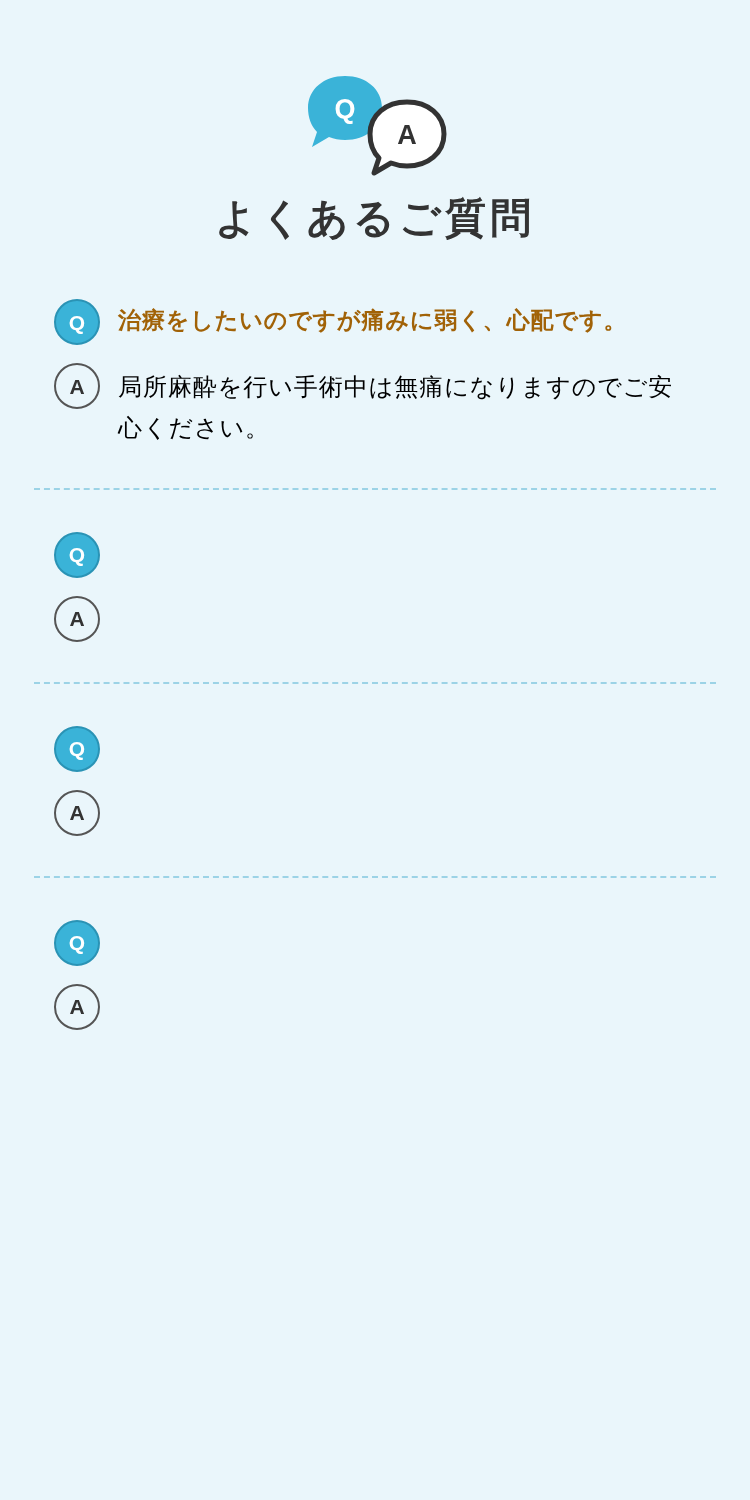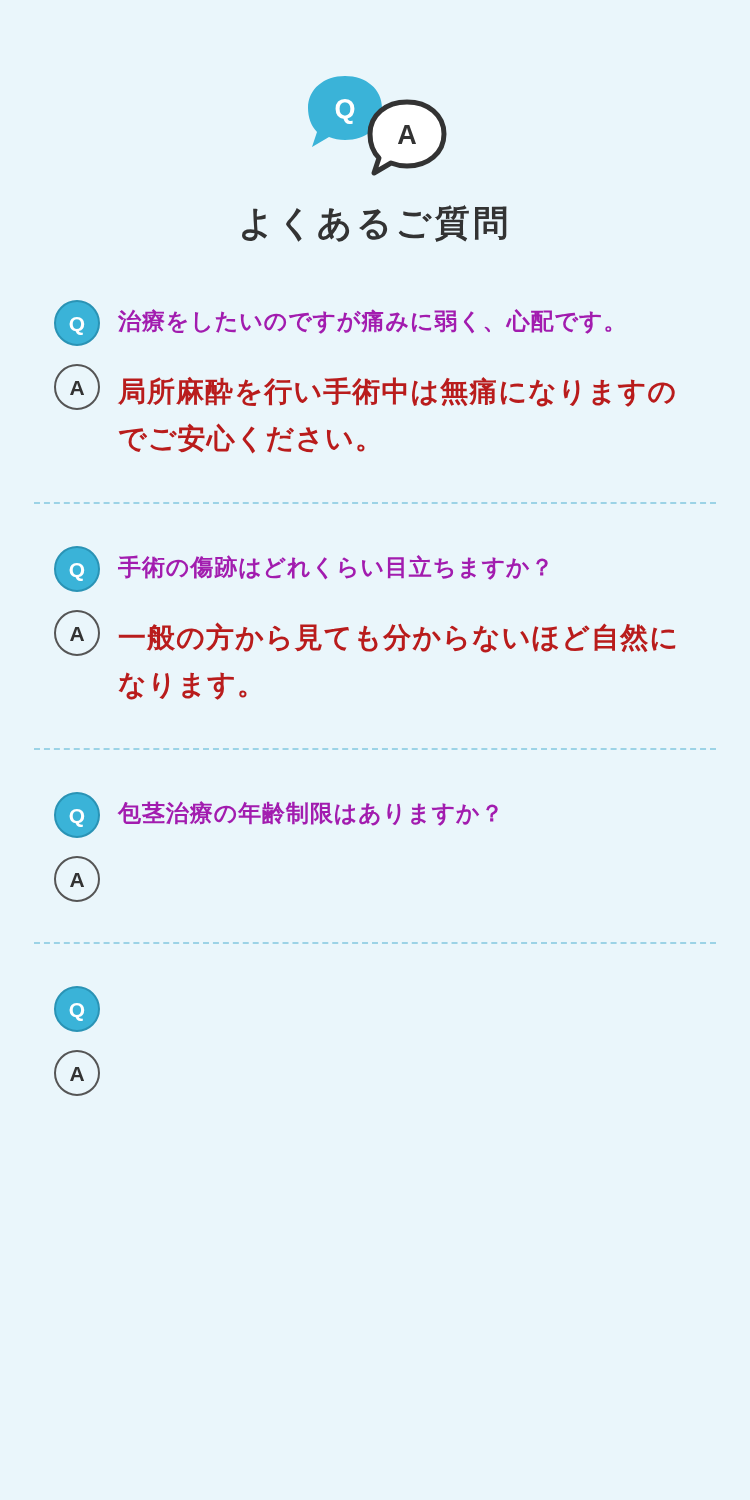--- a/index.html
+++ b/index.html
@@ -25,22 +25,22 @@
   }
   .bubbles {
     position: relative;
     width: 170px;
     height: 108px;
     margin: 0 auto;
   }
   .bubble-svg { display: block; }
 
   .page-title {
-    margin-top: 22px;
-    font-size: 35px;
+    margin-top: 14px;
+    font-size: 41px;
     line-height: 1.2;
     font-weight: 700;
     letter-spacing: 0.10em;
     color: #333333;
   }
 
   
   .faq-list {
     margin-top: 54px;
     padding: 0 24px;
@@ -77,30 +77,30 @@
     background: transparent;
     color: #333333;
     border: 2px solid #555555;
   }
 
   .q-text {
     font-size: 23px;
     line-height: 1.62;
     font-weight: 700;
     letter-spacing: 0.04em;
-    color: #a21caf;
+    color: #a16207;
     padding-top: 5px;
     max-width: 560px;
   }
   .a-text {
-    font-size: 28px;
+    font-size: 24px;
     line-height: 1.68;
-    font-weight: 700;
+    font-weight: 400;
     letter-spacing: 0.04em;
-    color: #b91c1c;
+    color: #000000;
     padding-top: 6px;
     max-width: 565px;
   }
 
   .divider {
     height: 0;
     border-top: 2px dashed #8fcde3;
     margin: 40px 10px 40px 10px;
     opacity: 0.85;
   }
@@ -135,34 +135,31 @@
         <div class="badge badge-a">A</div>
         <div class="a-text">局所麻酔を行い手術中は無痛になりますのでご安心ください。</div>
       </div>
     </div>
 
     <div class="divider"></div>
 
     <div class="faq-item">
       <div class="row">
         <div class="badge badge-q">Q</div>
-        <div class="q-text">手術の傷跡はどれくらい目立ちますか？</div>
       </div>
       <div class="row">
         <div class="badge badge-a">A</div>
-        <div class="a-text">一般の方から見ても分からないほど自然になります。</div>
       </div>
     </div>
 
     <div class="divider"></div>
 
     <div class="faq-item">
       <div class="row">
         <div class="badge badge-q">Q</div>
-        <div class="q-text">包茎治療の年齢制限はありますか？</div>
       </div>
       <div class="row">
         <div class="badge badge-a">A</div>
       </div>
     </div>
 
     <div class="divider"></div>
 
     <div class="faq-item">
       <div class="row">

